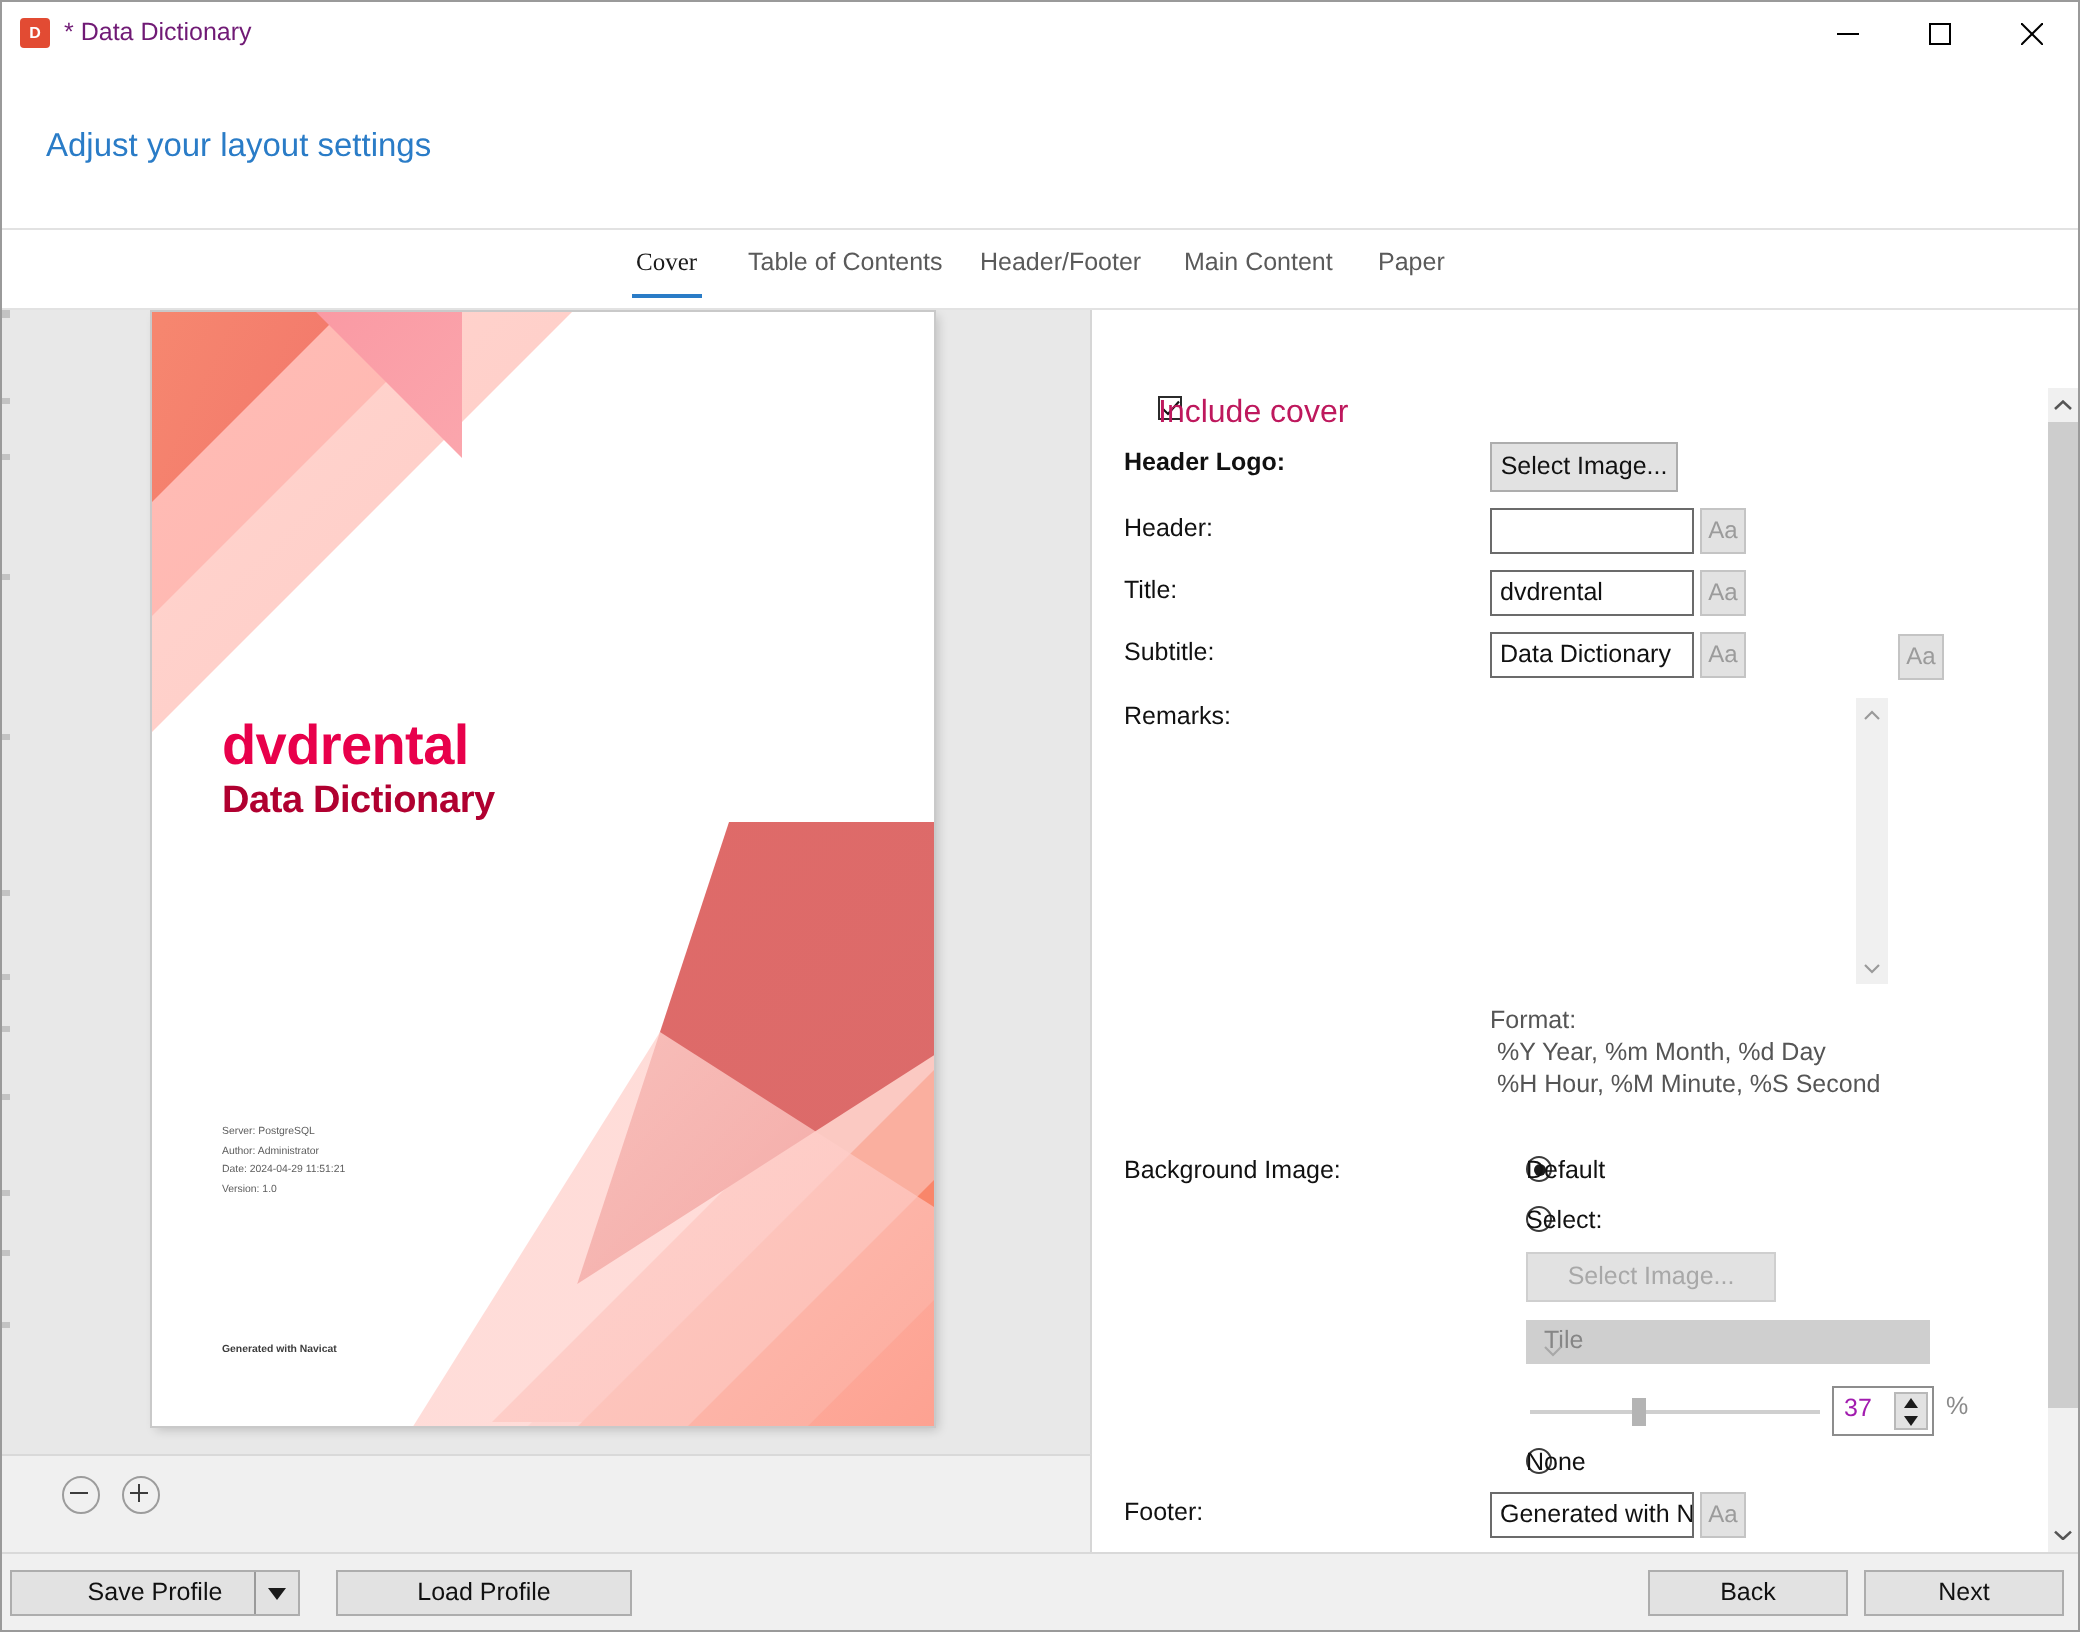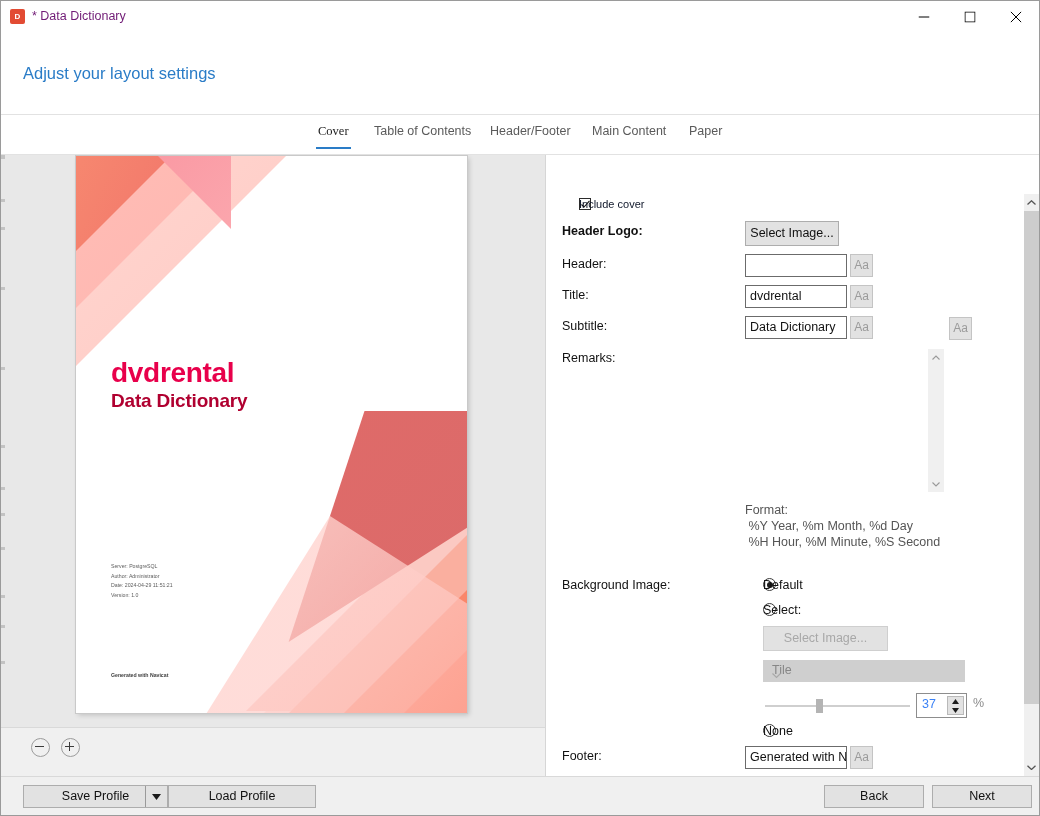--- a/index.html
+++ b/index.html
@@ -58,21 +58,21 @@
   .circbtn.plus::after{content:"";position:absolute;left:7px;top:3px;width:1px;height:9px;background:#3c3c3c;}
   #zoom-out{left:30px;} #zoom-in{left:60px;}
 
   
   .settings{position:absolute;left:546px;top:154px;width:470px;height:621px;background:#fff;overflow:hidden;}
   .lbl{position:absolute;font-size:12.5px;color:#111;white-space:nowrap;}
 
   .cbrow{position:absolute;left:15px;top:44px;cursor:default;}
   .cbox{position:absolute;left:0;top:2px;width:12px;height:12px;border:1px solid #2b2b2b;background:#fff;box-sizing:border-box;}
   .cbox svg{position:absolute;left:1px;top:1px;}
-  .cbrow span{position:absolute;left:17px;top:-1px;font-size:11px;color:#0f172a;white-space:nowrap;}
+  .cbrow span{position:absolute;left:17px;top:-1px;font-size:16px;color:#be185d;white-space:nowrap;}
 
   .btn{position:absolute;background:#e2e2e2;border:1px solid #adadad;box-sizing:border-box;
        font-size:12.5px;color:#111;text-align:center;cursor:default;font-family:inherit;}
   .btn.disabled,.btn.disabled:hover{background:#e2e2e2;border-color:#cfcfcf;color:#a8a8a8;}
 
   .tinput{position:absolute;background:#fff;border:1px solid #6b6b6b;box-sizing:border-box;
           font-size:12.5px;color:#111;padding:0 4px;line-height:21px;
           white-space:nowrap;overflow:hidden;cursor:text;font-family:inherit;}
   .aabtn{position:absolute;width:23px;height:23px;background:#e2e2e2;border:1px solid #c4c4c4;
          box-sizing:border-box;font-size:12px;color:#9b9b9b;text-align:center;line-height:21px;cursor:default;}
@@ -96,39 +96,39 @@
   .selbox{position:absolute;left:216px;top:505px;width:202px;height:22px;background:#cfcfcf;
           border:1px solid #cfcfcf;box-sizing:border-box;cursor:default;}
   .selbox span{position:absolute;left:8px;top:2px;font-size:12.5px;color:#868686;}
   .selbox .chev{position:absolute;right:8px;top:7px;}
 
   .slider{position:absolute;left:218px;top:544px;width:145px;height:14px;cursor:default;}
   .slider .track{position:absolute;left:0;top:6px;width:145px;height:2px;background:#cfcfcf;}
   .slider .thumb{position:absolute;top:0;width:7px;height:14px;background:#b4b4b4;}
   .spin{position:absolute;left:369px;top:538px;width:51px;height:25px;background:#fff;
         border:1px solid #8d8d8d;box-sizing:border-box;cursor:text;}
-  .spin .val{position:absolute;left:5px;top:3px;font-size:12.5px;color:#3b82f6;}
+  .spin .val{position:absolute;left:5px;top:3px;font-size:12.5px;color:#a21caf;}
   .spin .arrs{position:absolute;right:2px;top:2px;width:17px;height:19px;
               background:#e2e2e2;border:1px solid #b9b9b9;box-sizing:border-box;}
   .spin .arrs div{position:absolute;left:0;width:15px;height:9px;cursor:default;}
   .spin .arrs svg{position:absolute;left:4px;top:2px;}
   .pct{position:absolute;left:426px;top:541px;font-size:12.5px;color:#8a8a8a;}
 
   
   .rsb{position:absolute;left:1023px;top:193px;width:15px;height:582px;background:#f0f0f0;cursor:default;}
   .rsb .arr{position:absolute;left:0;width:15px;height:17px;cursor:default;}
   .rsb .arr svg{position:absolute;left:3px;top:6px;}
   .rsb .thumb{position:absolute;left:0;top:17px;width:15px;height:493px;background:#cdcdcd;cursor:default;}
 
   
   .footerbar{position:absolute;left:0;top:775px;width:1038px;height:39px;background:#f0f0f0;
              border-top:1px solid #d9d9d9;box-sizing:border-box;}
   .fbtn{position:absolute;top:8px;height:23px;background:#e2e2e2;border:1px solid #adadad;
         box-sizing:border-box;font-size:12.5px;color:#111;text-align:center;line-height:21px;cursor:default;}
-  #save-profile{left:22px;width:145px;}
+  #save-profile{left:4px;width:145px;}
   #save-profile-arrow{position:absolute;right:0;top:0;width:22px;height:21px;
                       border-left:1px solid #9a9a9a;box-sizing:border-box;cursor:default;}
   #save-profile-arrow svg{position:absolute;left:6px;top:8px;}
   #load-profile{left:167px;width:148px;}
   #back-btn{left:823px;width:100px;}
   #next-btn{left:931px;width:100px;}
 </style>
 </head>
 <body>
 

